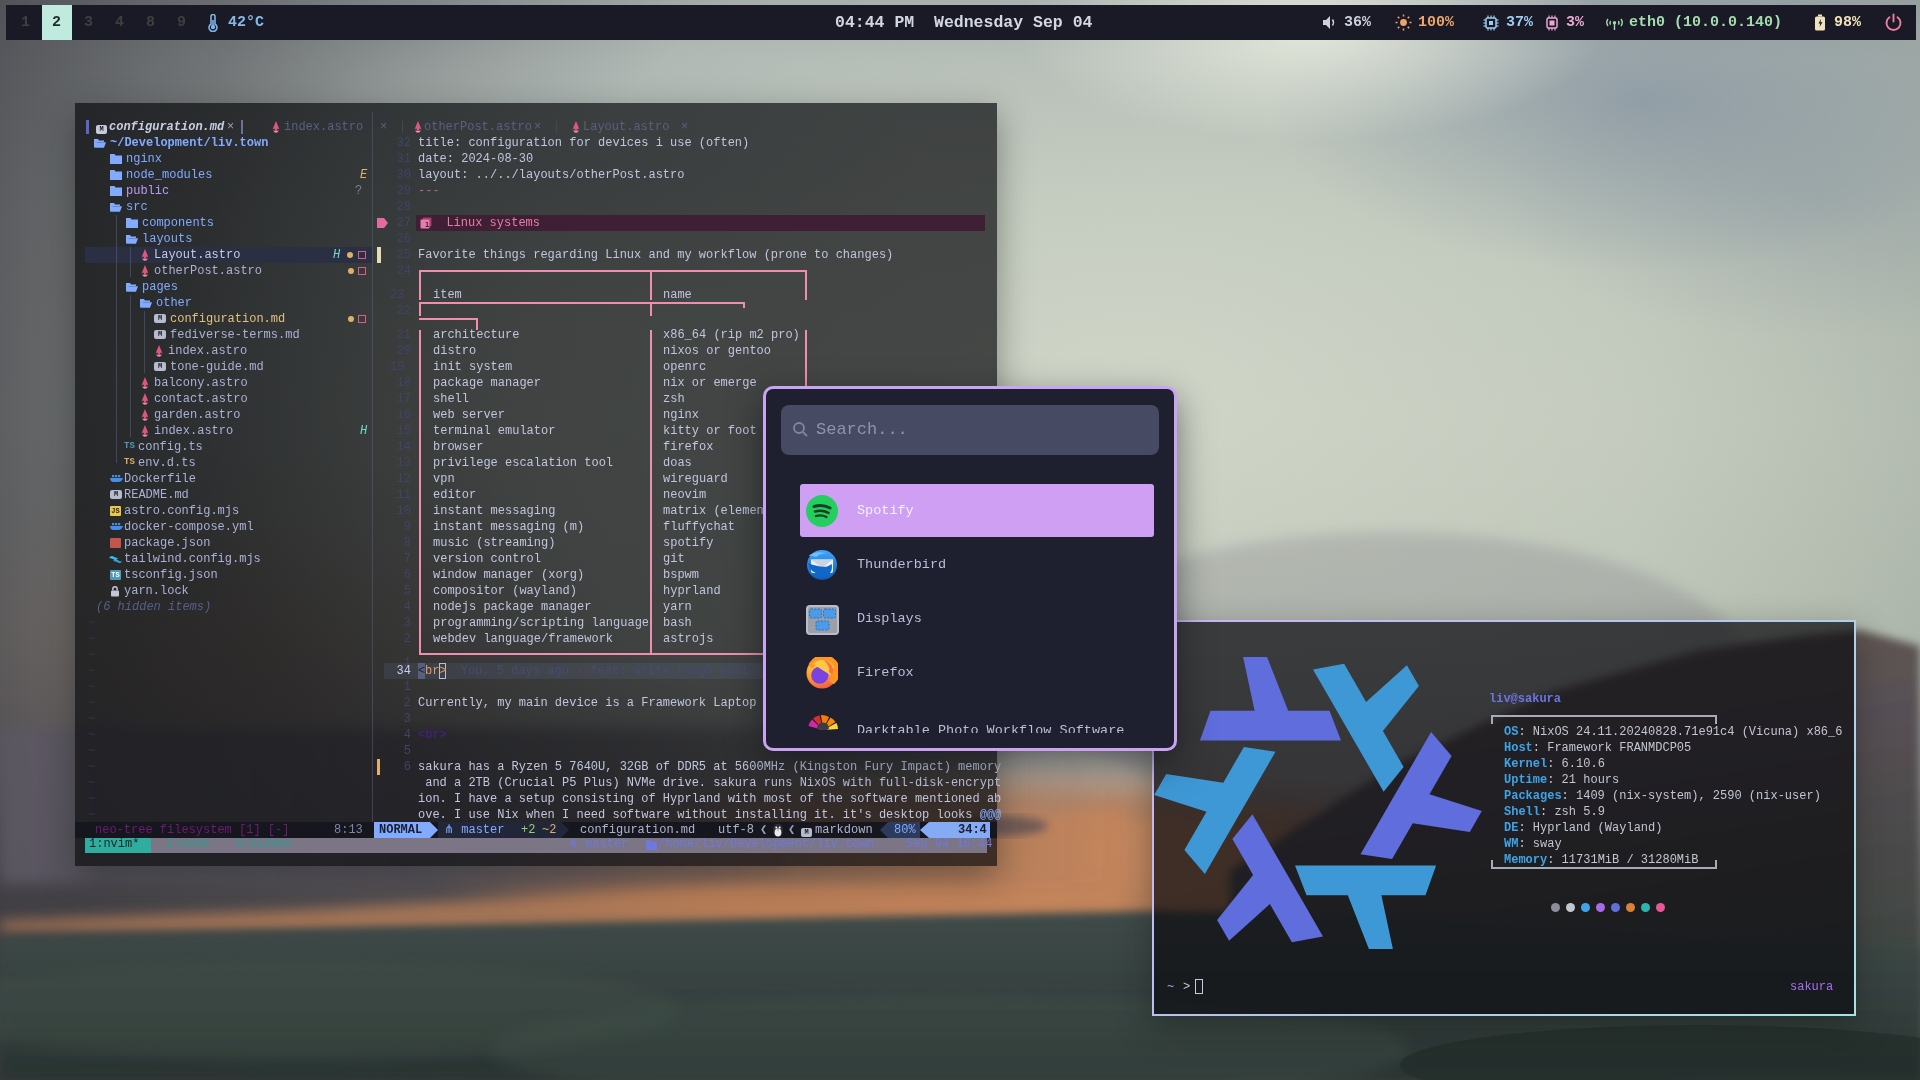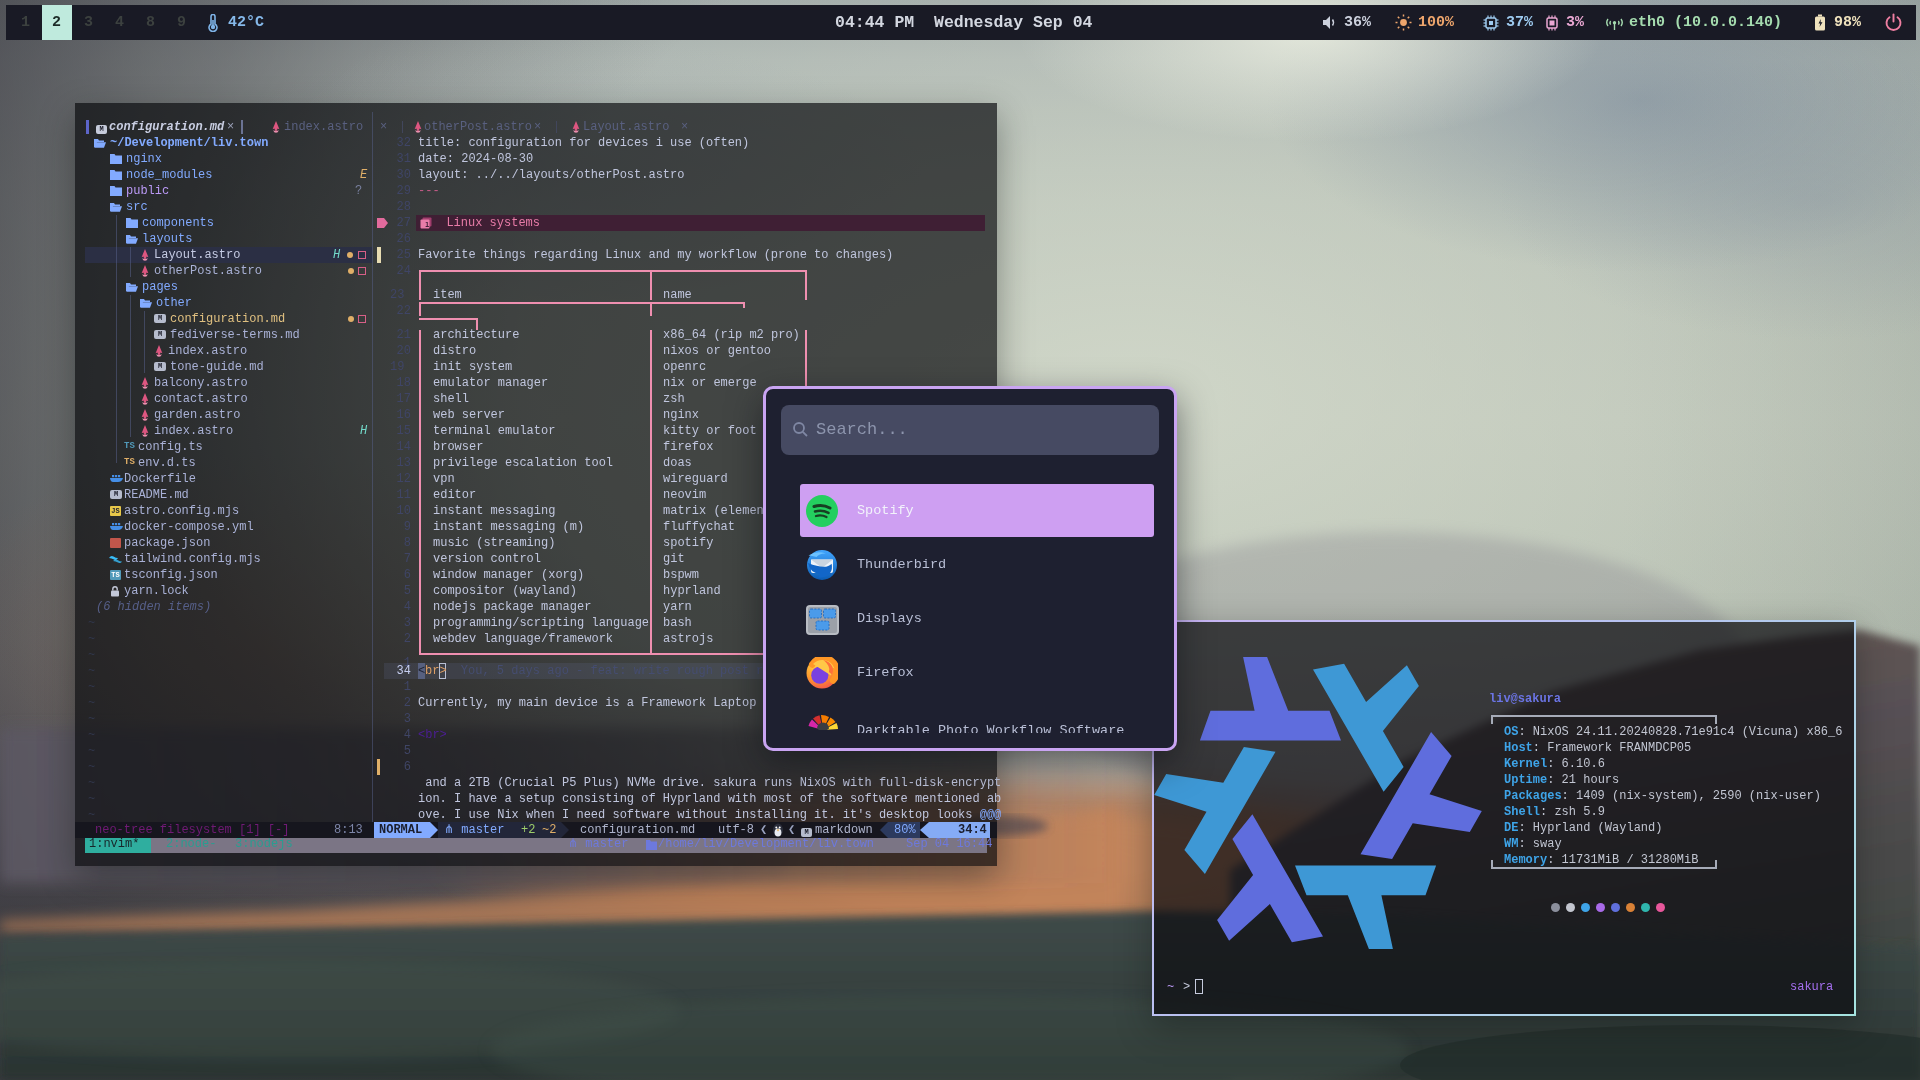--- a/index.html
+++ b/index.html
@@ -383,21 +383,21 @@
 <span class="r" style="left:390px;top:327px;width:21px;text-align:right;color:#3f4566">21</span>
 <span class="r" style="left:433px;top:327px"><span style="color:#c0c6de">architecture</span></span>
 <span class="r" style="left:663px;top:327px"><span style="color:#c0c6de">x86_64 (rip m2 pro)</span></span>
 <span class="r" style="left:390px;top:343px;width:21px;text-align:right;color:#3f4566">20</span>
 <span class="r" style="left:433px;top:343px"><span style="color:#c0c6de">distro</span></span>
 <span class="r" style="left:663px;top:343px"><span style="color:#c0c6de">nixos or gentoo</span></span>
 <span class="r" style="left:390px;top:359px;width:21px;text-align:left;color:#3f4566">19</span>
 <span class="r" style="left:433px;top:359px"><span style="color:#c0c6de">init system</span></span>
 <span class="r" style="left:663px;top:359px"><span style="color:#c0c6de">openrc</span></span>
 <span class="r" style="left:390px;top:375px;width:21px;text-align:right;color:#3f4566">18</span>
-<span class="r" style="left:433px;top:375px"><span style="color:#c0c6de">emulator manager</span></span>
+<span class="r" style="left:433px;top:375px"><span style="color:#c0c6de">package manager</span></span>
 <span class="r" style="left:663px;top:375px"><span style="color:#c0c6de">nix or emerge</span></span>
 <span class="r" style="left:390px;top:391px;width:21px;text-align:right;color:#3f4566">17</span>
 <span class="r" style="left:433px;top:391px"><span style="color:#c0c6de">shell</span></span>
 <span class="r" style="left:663px;top:391px"><span style="color:#c0c6de">zsh</span></span>
 <span class="r" style="left:390px;top:407px;width:21px;text-align:right;color:#3f4566">16</span>
 <span class="r" style="left:433px;top:407px"><span style="color:#c0c6de">web server</span></span>
 <span class="r" style="left:663px;top:407px"><span style="color:#c0c6de">nginx</span></span>
 <span class="r" style="left:390px;top:423px;width:21px;text-align:right;color:#3f4566">15</span>
 <span class="r" style="left:433px;top:423px"><span style="color:#c0c6de">terminal emulator</span></span>
 <span class="r" style="left:663px;top:423px"><span style="color:#c0c6de">kitty or foot</span></span>
@@ -447,20 +447,21 @@
 <span class="r" style="left:418px;top:663px"><span style="display:inline-block;width:7px;background:#57607f;color:#1e2130">&lt;</span><span style="color:#dd9e66">br</span><span style="display:inline-block;width:7px;color:#dd9e66;box-shadow:inset 0 0 0 1px #b8bfd4">&gt;</span><span style="color:#454d70">  You, 5 days ago - feat: write rough post re</span></span>
 <span class="r" style="left:390px;top:679px;width:21px;text-align:right;color:#3f4566">1</span>
 <span class="r" style="left:390px;top:695px;width:21px;text-align:right;color:#3f4566">2</span>
 <span class="r" style="left:390px;top:711px;width:21px;text-align:right;color:#3f4566">3</span>
 <span class="r" style="left:390px;top:727px;width:21px;text-align:right;color:#3f4566">4</span>
 <span class="r" style="left:390px;top:743px;width:21px;text-align:right;color:#3f4566">5</span>
 <span class="r" style="left:390px;top:759px;width:21px;text-align:right;color:#3f4566">6</span>
 <span class="r" style="left:418px;top:695px"><span style="color:#c0c6de">Currently, my main device is a Framework Laptop 1</span></span>
 <span class="r" style="left:418px;top:727px"><span style="color:#4c1d95">&lt;br&gt;</span></span>
 <div class="ab" style="left:377px;top:759px;width:3px;height:16px;background:#e0af68"></div>
+<span class="r" style="left:418px;top:759px"><span style="color:#c0c6de">sakura has a Ryzen 5 7640U, 32GB of DDR5 at 5600MHz (Kingston Fury Impact) memory</span></span>
 <span class="r" style="left:418px;top:775px"><span style="color:#c0c6de"> and a 2TB (Crucial P5 Plus) NVMe drive. sakura runs NixOS with full-disk-encrypt</span></span>
 <span class="r" style="left:418px;top:807px"><span style="color:#c0c6de">ove. I use Nix when I need software without installing it. it's desktop looks </span><span style="color:#82aaff">@@@</span></span>
 <span class="r" style="left:418px;top:791px"><span style="color:#c0c6de">ion. I have a setup consisting of Hyprland with most of the software mentioned ab</span></span>
 <div class="ab" style="left:75px;top:822px;width:922px;height:16px;background:#16161e"></div>
 <span class="r" style="left:95px;top:822px;color:#701a75">neo-tree filesystem [1] [-]</span>
 <span class="r" style="left:334px;top:822px;color:#7d85a8">8:13</span>
 <div class="ab" style="left:374px;top:822px;width:56px;height:16px;background:#82aaff"></div>
 <div class="ab" style="left:430px;top:822px;width:0;height:0;border-top:8px solid transparent;border-bottom:8px solid transparent;border-left:8px solid #82aaff"></div>
 <span class="r" style="left:379px;top:822px;color:#1b1e2e;font-weight:bold">NORMAL</span>
 <div class="ab" style="left:438px;top:822px;width:123px;height:16px;background:#222639"></div>
@@ -482,21 +483,21 @@
 <span class="r" style="left:801px;top:822px"><span style="display:inline-block;width:11px;height:9px;background:#b6bccd;border-radius:2px;color:#20222f;font-size:7px;line-height:9px;text-align:center;font-weight:bold;vertical-align:-1px">M</span></span>
 <span class="r" style="left:815px;top:822px;color:#aeb4cc">markdown</span>
 <div class="ab" style="left:880px;top:822px;width:40px;height:16px;background:#2c3a5e;clip-path:polygon(8px 0,100% 0,100% 100%,8px 100%,0 50%)"></div>
 <span class="r" style="left:894px;top:822px;color:#82aaff">80%</span>
 <div class="ab" style="left:920px;top:822px;width:70px;height:16px;background:#85abf5;clip-path:polygon(9px 0,100% 0,100% 100%,9px 100%,0 50%)"></div>
 <span class="r" style="left:958px;top:822px;color:#1b1e2e;font-weight:bold">34:4</span>
 <div class="ab" style="left:85px;top:838px;width:902px;height:15px;background:#7b7585"></div>
 <div class="ab" style="left:85px;top:838px;width:66px;height:15px;background:#2fae9f"></div>
 <span class="r" style="left:89px;top:837px;color:#17262a;height:15px;line-height:15px">1:nvim*</span>
 <span class="r" style="left:166px;top:837px;color:#2a9d90;height:15px;line-height:15px">2:node-</span>
-<span class="r" style="left:235px;top:837px;color:#2a9d90;height:15px;line-height:15px">3:nodejs</span>
+<span class="r" style="left:235px;top:837px;color:#2a9d90;height:15px;line-height:15px">3:hidden</span>
 <span class="r" style="left:568px;top:837px;color:#6d79dd;height:15px;line-height:15px">⋔ master</span>
 <svg class="ab" style="left:646px;top:840px" width="11" height="10" viewBox="0 0 11 10">
       <path d="M0 0h4l1 1.5h6V10H0z" fill="#6d79dd"></path>
     </svg>
 <span class="r" style="left:658px;top:837px;color:#6d79dd;height:15px;line-height:15px">/home/liv/Development/liv.town</span>
 <span class="r" style="left:906px;top:837px;color:#6d79dd;height:15px;line-height:15px">Sep 04 16:44</span>
 <div class="ab launch" style="overflow:hidden">
 <div class="ab" style="left:15px;top:16px;width:378px;height:50px;background:#464a62;border-radius:8px"></div>
 <svg class="ab" style="left:26px;top:32px" width="17" height="17" viewBox="0 0 17 17">
         <circle cx="7" cy="7" r="5" fill="none" stroke="#7f87a3" stroke-width="1.8"></circle>

